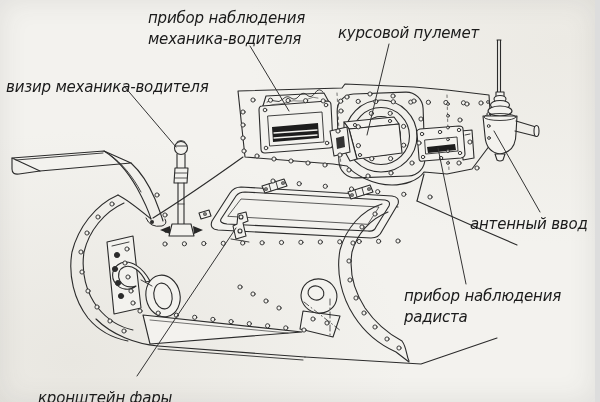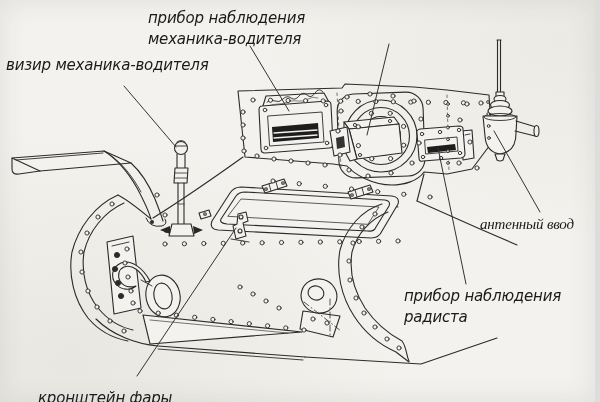--- a/index.html
+++ b/index.html
@@ -12,22 +12,22 @@
     box-shadow:inset 0 0 28px rgba(60,60,55,.10);
     font-family:"DejaVu Sans","Liberation Sans",sans-serif;
   }
   svg{position:absolute;left:0;top:0;}
   .lbl{
     position:absolute;font-style:italic;font-size:15px;line-height:21px;
     letter-spacing:-0.2px;color:#1b1b1b;white-space:pre-line;
   }
   .lbl1{left:148px;top:8px;}
   .lbl2{left:338px;top:23px;}
-  .lbl3{left:6px;top:55px;}
-  .lbl4{left:480px;top:214px;font-family:Liberation Serif, serif;}
+  .lbl3{left:6px;top:77px;}
+  .lbl4{left:470px;top:214px;}
   .lbl5{left:404px;top:286px;}
   .lbl6{left:38px;top:388px;}
 </style>
 </head>
 <body>
 
 <div class="stage">
 
 <svg width="600" height="402" viewBox="0 0 600 402" fill="none" stroke="#2b2b2b" stroke-width="1.1" stroke-linecap="round" stroke-linejoin="round">
 
@@ -326,18 +326,19 @@
     <line x1="389" y1="44" x2="367" y2="135"></line>
     <line x1="124" y1="86" x2="176" y2="147"></line>
     <line x1="540" y1="212" x2="494" y2="131"></line>
     <line x1="438" y1="148" x2="466" y2="284"></line>
     <line x1="137" y1="376" x2="236" y2="228"></line>
   </g>
 </svg>
 
   <div class="lbl lbl1">прибор наблюдения
 механика-водителя</div>
+  <div class="lbl lbl2">курсовой пулемет</div>
   <div class="lbl lbl3">визир механика-водителя</div>
   <div class="lbl lbl4">антенный ввод</div>
   <div class="lbl lbl5">прибор наблюдения
 радиста</div>
   <div class="lbl lbl6">кронштейн фары</div>
 </div>
 
 </body></html>

